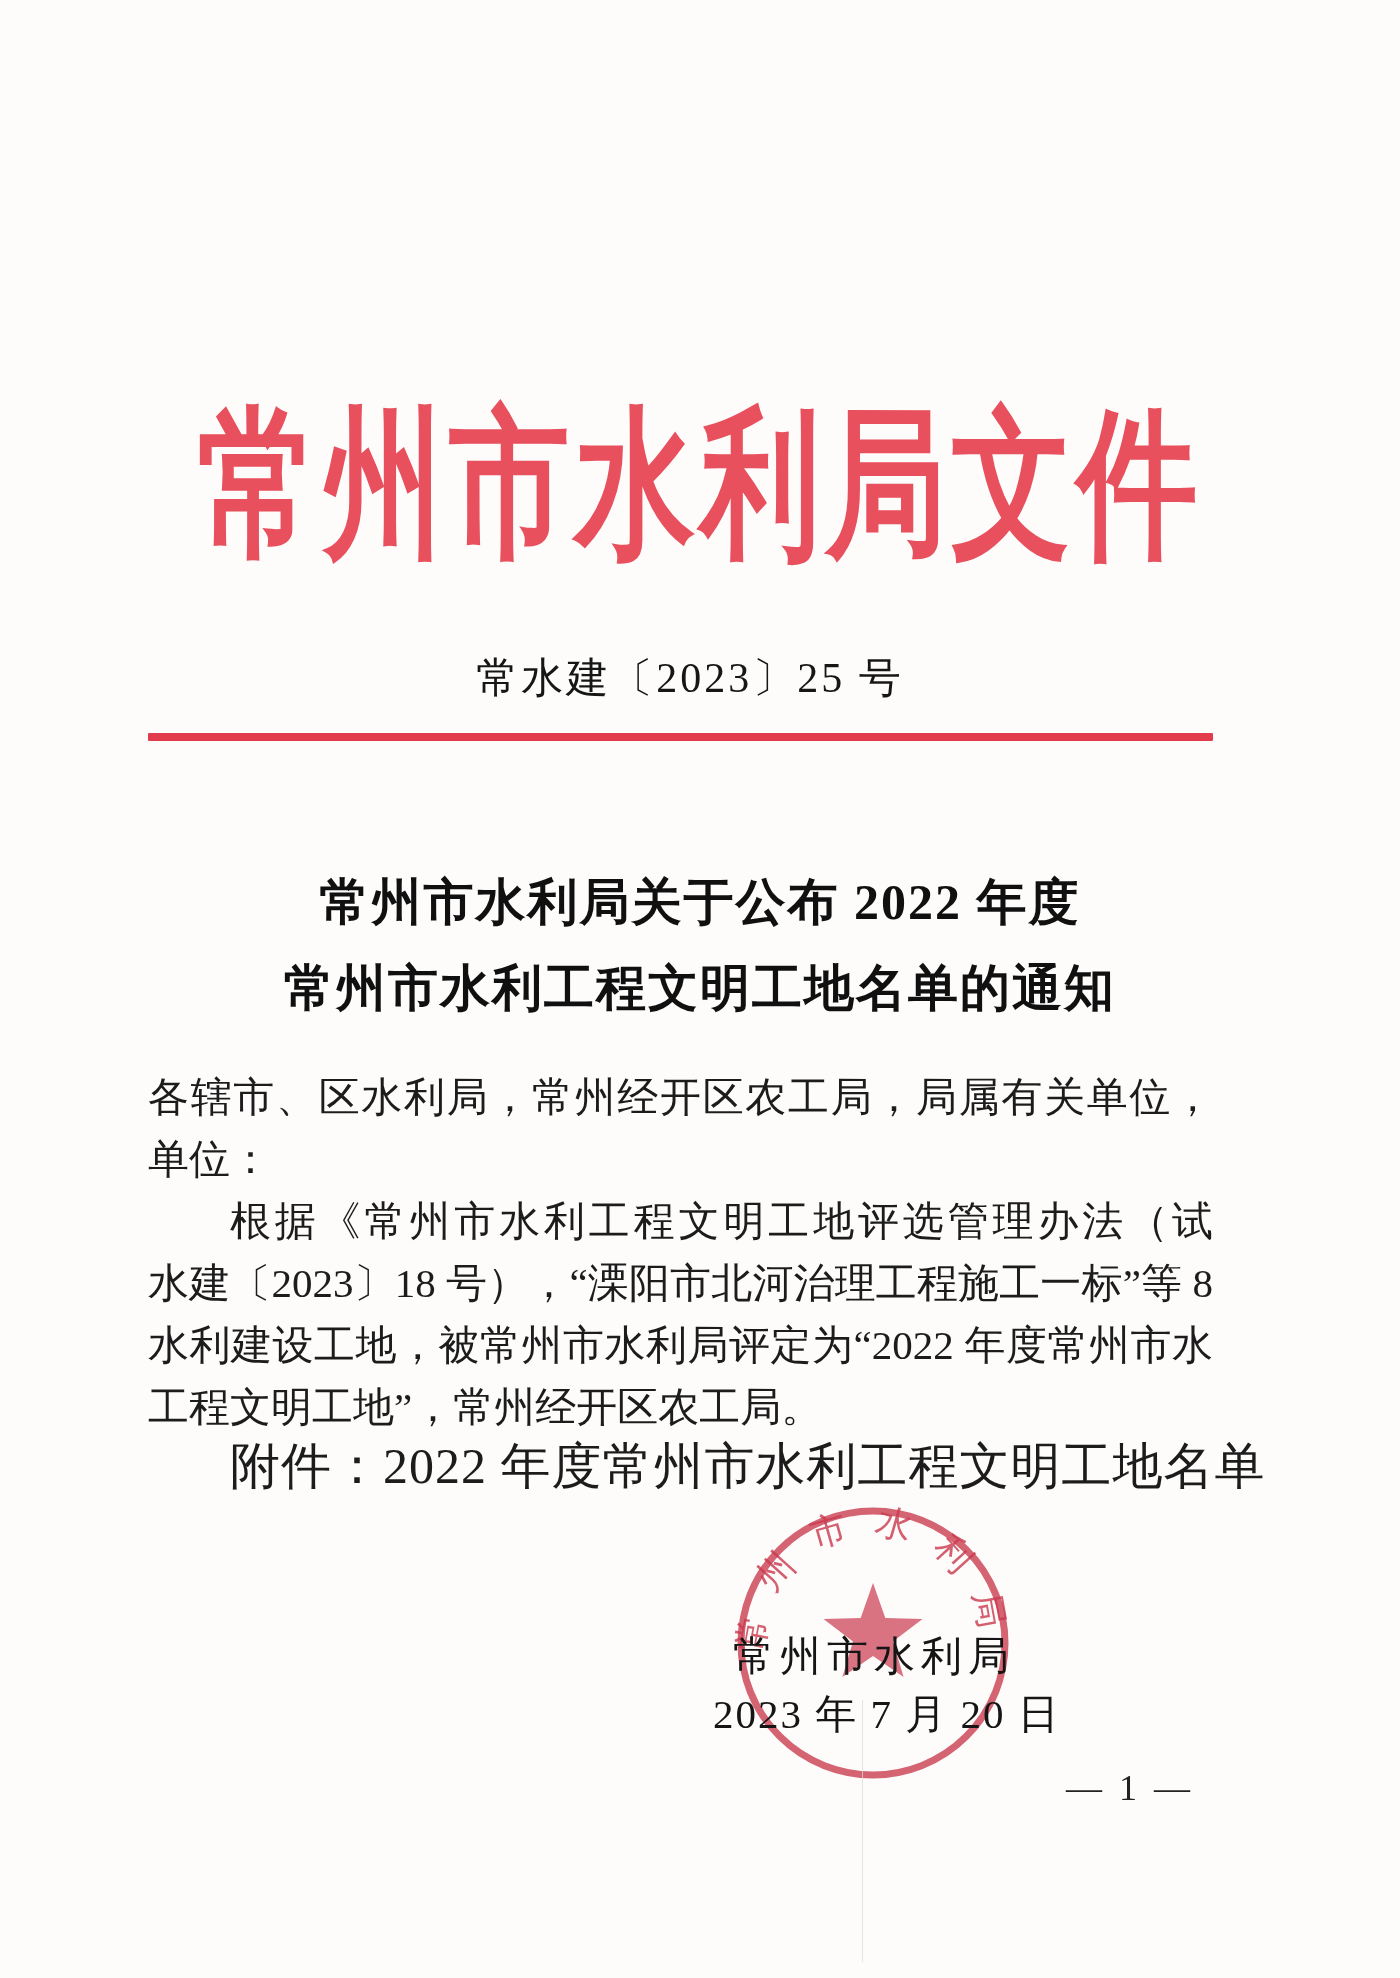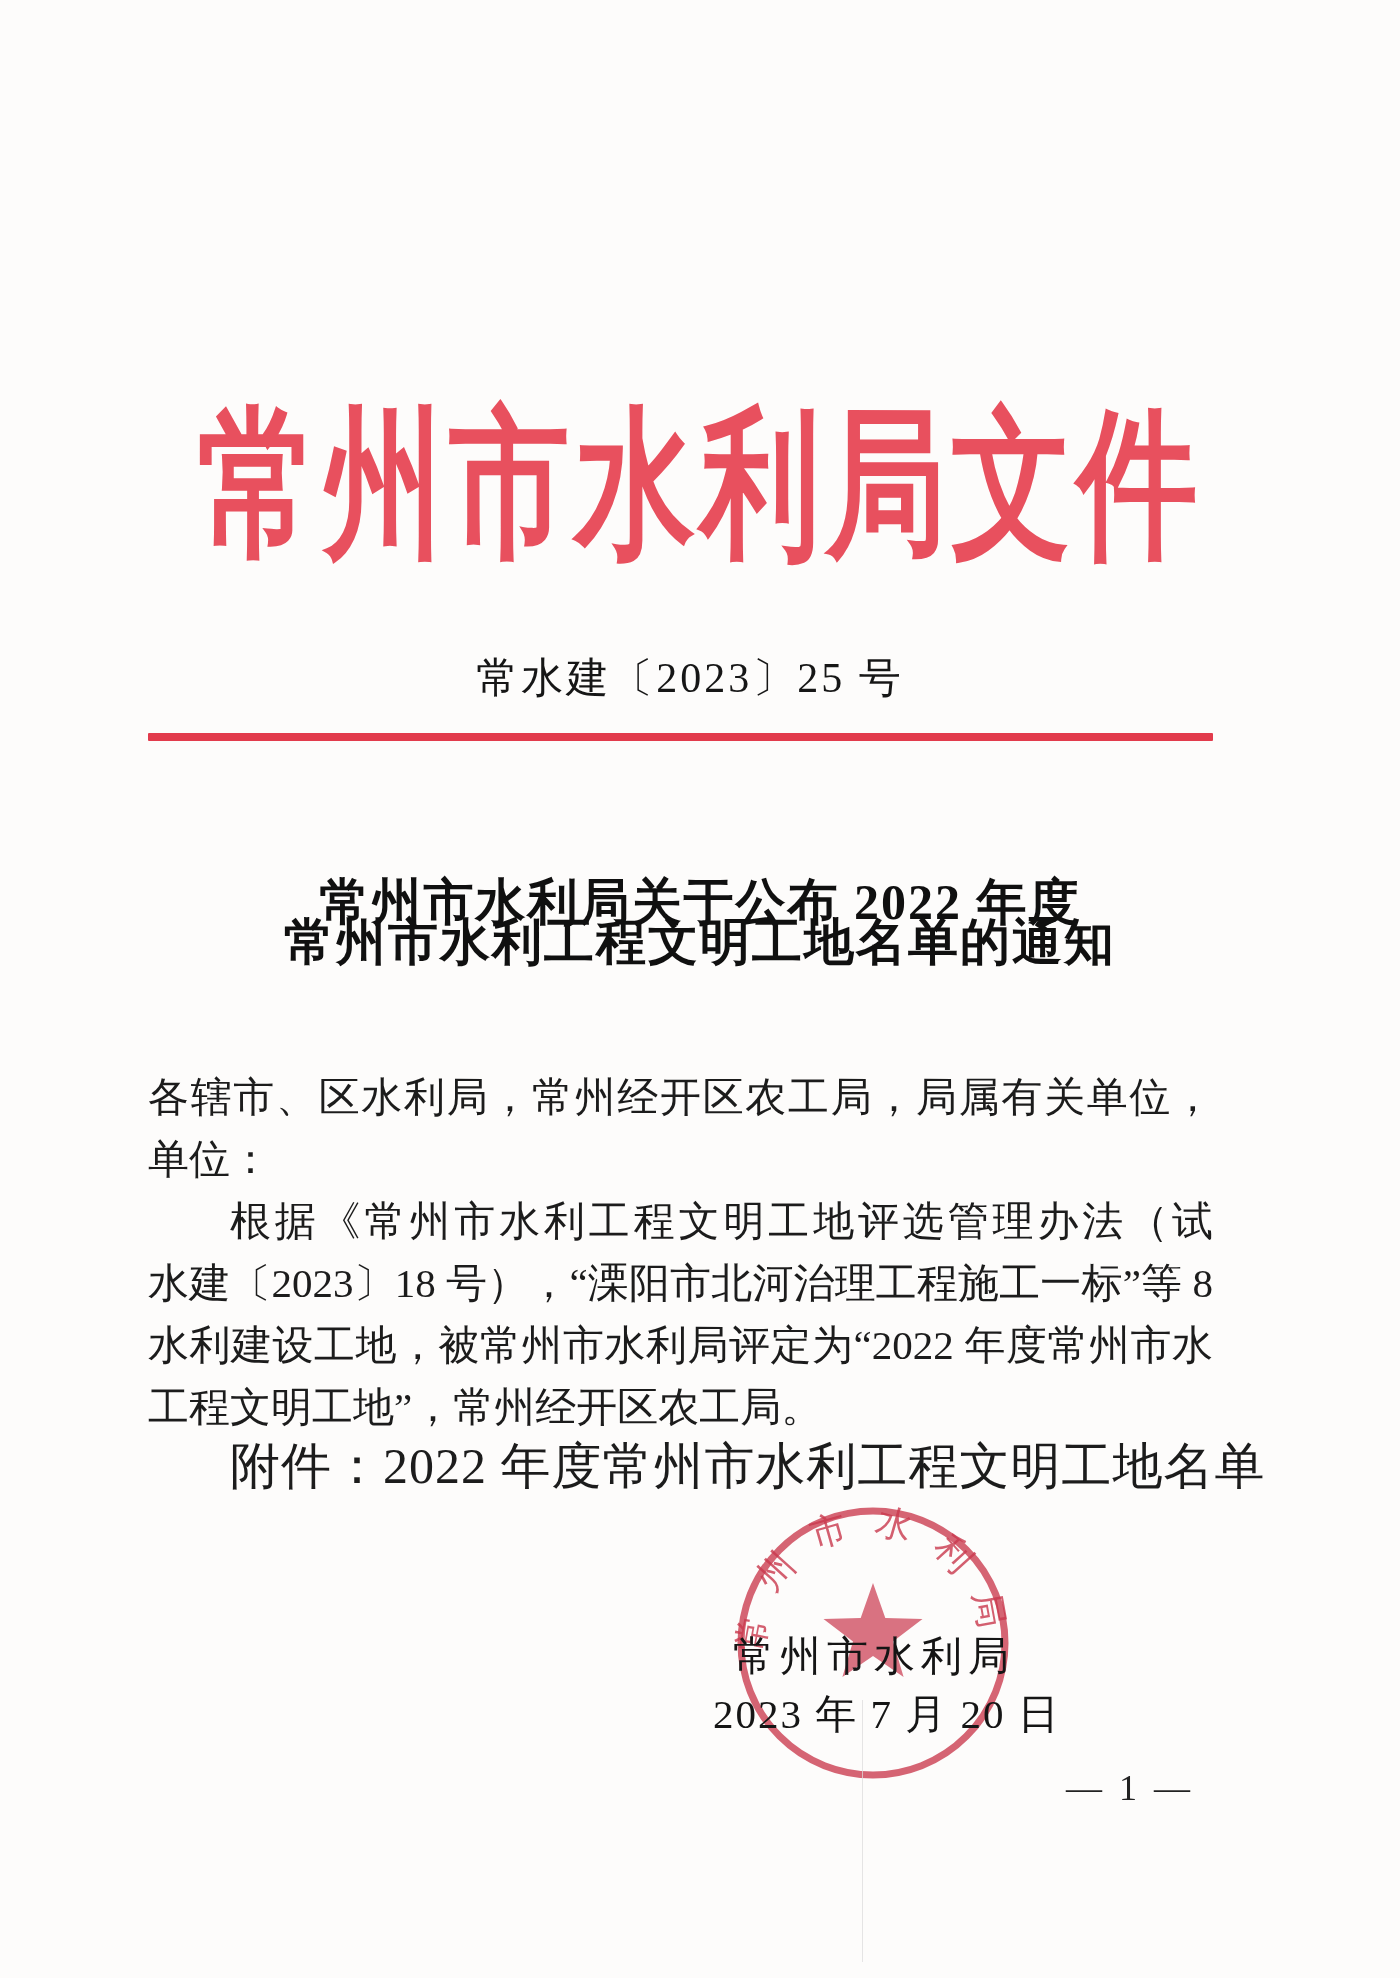--- a/index.html
+++ b/index.html
@@ -35,21 +35,21 @@
   .divider{
     position:absolute;top:733px;left:148px;
     width:1065px;height:8px;
     border-radius:1px;
   }
   
   .doc-title{position:absolute;left:0;right:0;text-align:center;
     font-weight:700;color:#101010;font-size:50px;line-height:60px;
     letter-spacing:2px;white-space:nowrap;}
   .doc-title.t1{top:872px;}
-  .doc-title.t2{top:912px;text-align:center;}
+  .doc-title.t2{top:958px;text-align:center;}
   
   .body-block{
     position:absolute;top:1066px;left:148px;width:1065px;
     font-size:41px;color:#1c1c1c;
   }
   .bline{height:62px;line-height:62px;white-space:nowrap;}
   .bline.fill{text-align:justify;text-align-last:justify;white-space:normal;
     height:62px;overflow:hidden;}
   .bline.indent{padding-left:82px;}
   .bline.indent.fill{width:983px;}

